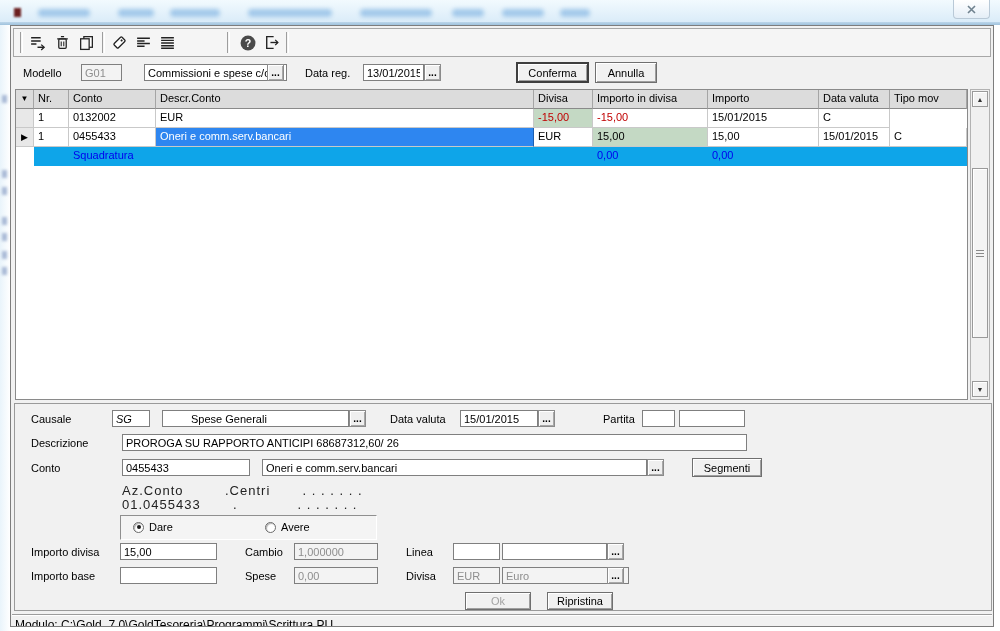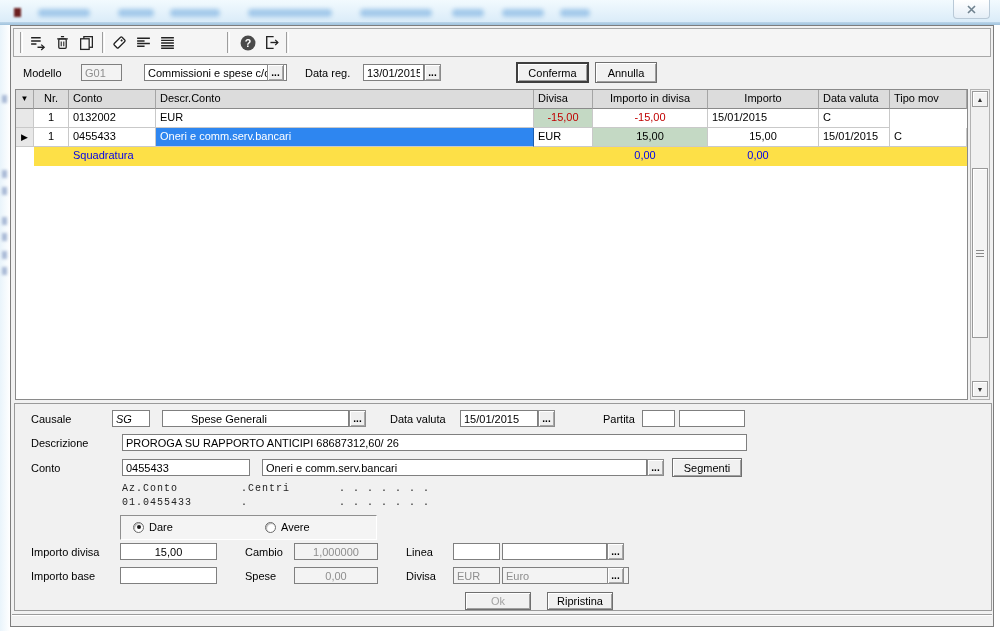--- a/index.html
+++ b/index.html
@@ -23,53 +23,53 @@
   
   .toolbar{position:absolute;left:2px;top:2px;width:978px;height:29px;background:#f5f5f5;border:1px solid #a7a7a7}
   .tbtn{position:absolute;top:2px;width:23px;height:23px;display:flex;align-items:center;justify-content:center}
   .tsep{position:absolute;top:3px;width:3px;height:21px;border-left:1px solid #9d9d9d;border-right:1px solid #ffffff}
 
   
   .lbl{position:absolute;white-space:nowrap}
   .tinput{position:absolute;height:17px;border:1px solid #7f7f7f;background:#fff;font-family:"Liberation Sans",sans-serif;
     font-size:11px;padding:0 3px;margin:0;color:#000;border-radius:0}
   .dim{color:#8e8e8e;background:#f3f3f3}
-  .ra{text-align:center}
+  .ra{text-align:left}
   .browse{position:absolute;width:17px;height:17px;background:#efefef;border:1px solid #8b8b8b;
     box-shadow:inset 1px 1px 0 #fff,inset -1px -1px 0 #a8a8a8;font-size:10px;font-weight:bold;line-height:12px;text-align:center;padding:0}
   .btn{position:absolute;background:#f1f1f1;border:1px solid #6f6f6f;box-shadow:inset 1px 1px 0 #fff,inset -1px -1px 0 #9f9f9f;
     font-family:"Liberation Sans",sans-serif;font-size:11px;padding:0;text-align:center;color:#000}
   .btn.default{border:2px solid #3f3f3f}
   .btn:disabled,.btn.disabled{color:#a3a3a3}
 
   
   .grid-frame{position:absolute;left:4px;top:63px;width:953px;height:311px;background:#fff;border:1px solid #8a8a8a;overflow:hidden}
   .grow{display:grid;grid-template-columns:18px 35px 87px 378px 59px 115px 111px 71px 77px;width:951px}
   .grow.footer{grid-template-columns:18px 35px 465px 59px 115px 111px 71px 77px}
   .gcell{height:19px;line-height:17px;padding:0 4px;border-right:1px solid #c9c9c9;border-bottom:1px solid #c9c9c9;
     overflow:hidden;white-space:nowrap;background:#fff}
   .ghead .gcell{background:var(--header-gray,#dcdcdc);border-right:1px solid #a5a5a5;border-bottom:1px solid #8a8a8a}
   .ind{background:#e8e8e8;text-align:center;padding:0;font-size:8px;line-height:18px;color:#000}
   .green{background:var(--green-cell,#c4d9c4)}
   .neg{color:var(--negative,#c00000)}
   .sel{background:var(--selection,#2e86f0);color:#fff;border-right:1px solid #1e5fb0}
-  .footer .gcell{border-color:transparent;background:#fde047;color:var(--footer-blue,#0000ee)}
+  .footer .gcell{border-color:transparent;background:#0ea5e9;color:var(--footer-blue,#0000ee)}
   .footer .num{padding-right:14px}
 
   
   .vsb{position:absolute;left:959px;top:63px;width:20px;height:311px;background:#f0f0f0;border:1px solid #b2b2b2}
   .vsb-btn{position:absolute;left:1px;width:16px;height:16px;background:#f2f2f2;border:1px solid #9a9a9a;
     box-shadow:inset 1px 1px 0 #fff;display:flex;align-items:center;justify-content:center;font-size:7px;color:#333}
   .vsb-thumb{position:absolute;left:1px;top:78px;width:16px;height:170px;background:#f4f4f4;border:1px solid #9a9a9a;
     box-shadow:inset 1px 1px 0 #fff;display:flex;flex-direction:column;align-items:center;justify-content:center;gap:2px}
   .gripline{width:8px;height:1px;background:#8a8a8a}
 
   
   .detail{position:absolute;left:3px;top:377px;width:978px;height:208px;background:#f1f1f1;border:1px solid #9a9a9a}
-  .mono{position:absolute;font-family:Liberation Mono, monospace;font-size:10px;letter-spacing:1px;white-space:pre;color:#222}
+  .mono{position:absolute;font-family:Liberation Sans, sans-serif;font-size:13px;letter-spacing:1px;white-space:pre;color:#222}
   .radio-box{position:absolute;left:105px;top:111px;width:257px;height:25px;background:#f4f4f4;
     border:1px solid;border-color:#8f8f8f #fff #fff #8f8f8f}
   .radio-item{position:absolute;top:5px;display:flex;align-items:center;gap:5px}
   .radio{width:11px;height:11px;border-radius:50%;background:#fff;border:1px solid #6b6b6b;box-shadow:inset 1px 1px 1px rgba(0,0,0,.3)}
   .radio.sel2{position:relative}
   .radio.sel2::after{content:"";position:absolute;left:2.5px;top:2.5px;width:4px;height:4px;border-radius:50%;background:#1a1a1a}
 
   
   .status-sep{position:absolute;left:1px;top:588px;width:980px;height:2px;border-top:1px solid #9c9c9c;border-bottom:1px solid #fff}
   .status-text{position:absolute;left:4px;top:592px;font-size:12px;white-space:nowrap}
@@ -253,21 +253,21 @@
       <input class="tinput" style="left: 627px; top: 6px; width: 33px;" readonly="">
       <input class="tinput" style="left: 664px; top: 6px; width: 66px;" readonly="">
 
       <div class="lbl" style="left:16px;top:33px">Descrizione</div>
       <input class="tinput" style="left: 107px; top: 30px; width: 625px;" readonly="" value="PROROGA SU RAPPORTO ANTICIPI 68687312,60/ 26">
 
       <div class="lbl" style="left:16px;top:58px">Conto</div>
       <input class="tinput" style="left: 107px; top: 55px; width: 128px;" readonly="" value="0455433">
       <input class="tinput" style="left: 247px; top: 55px; width: 385px;" readonly="" value="Oneri e comm.serv.bancari">
       <button class="browse" style="left:632px;top:55px">...</button>
-      <button class="btn" style="left:657px;top:54px;width:70px;height:19px">Segmenti</button>
+      <button class="btn" style="left:677px;top:54px;width:70px;height:19px">Segmenti</button>
 
       <div class="mono" style="left:107px;top:79px">Az.Conto         .Centri       . . . . . . .</div>
       <div class="mono" style="left:107px;top:93px">01.0455433       .             . . . . . . .</div>
 
       <div class="radio-box">
         <div class="radio-item" style="left:12px">
           <span class="radio sel2"></span>
           <span>Dare</span>
         </div>
         <div class="radio-item" style="left:144px">
@@ -292,14 +292,15 @@
       <div class="lbl" style="left:391px;top:166px">Divisa</div>
       <input class="tinput dim" style="left: 438px; top: 163px; width: 47px;" readonly="" value="EUR">
       <input class="tinput dim" style="left: 487px; top: 163px; width: 127px;" readonly="" value="Euro">
       <button class="browse" style="left:592px;top:163px">...</button>
 
       <button class="btn disabled" style="left:450px;top:188px;width:66px;height:18px" disabled="">Ok</button>
       <button class="btn" style="left:532px;top:188px;width:66px;height:18px">Ripristina</button>
     </div>
 
     <div class="status-sep"></div>
+    <div class="status-text">Modulo: C:\Gold_7.0\GoldTesoreria\Programmi\Scrittura PU</div>
   </div>
 </div>
 
 </body></html>

